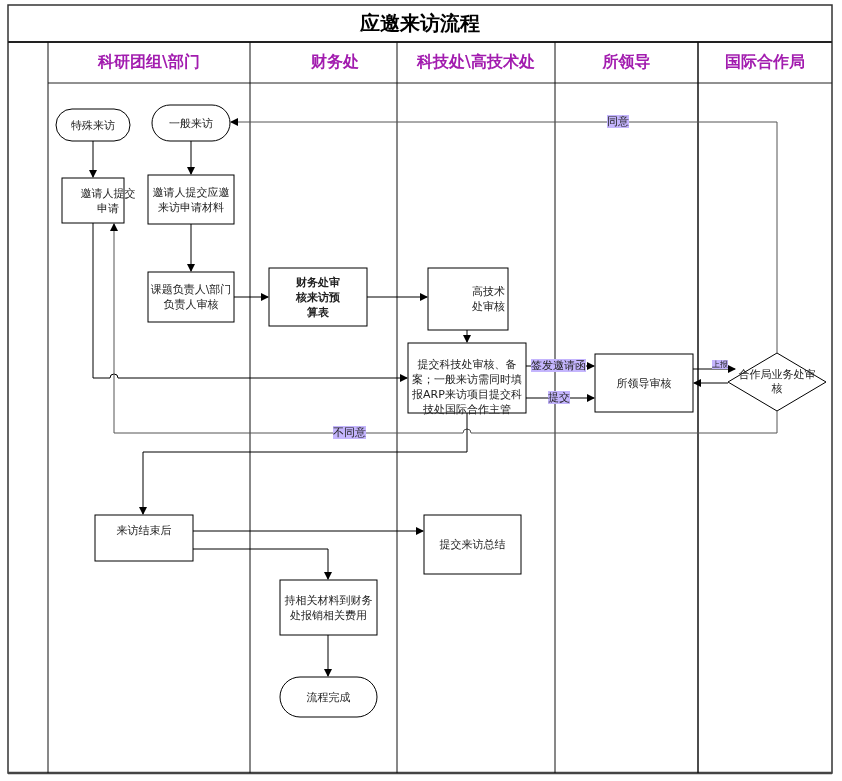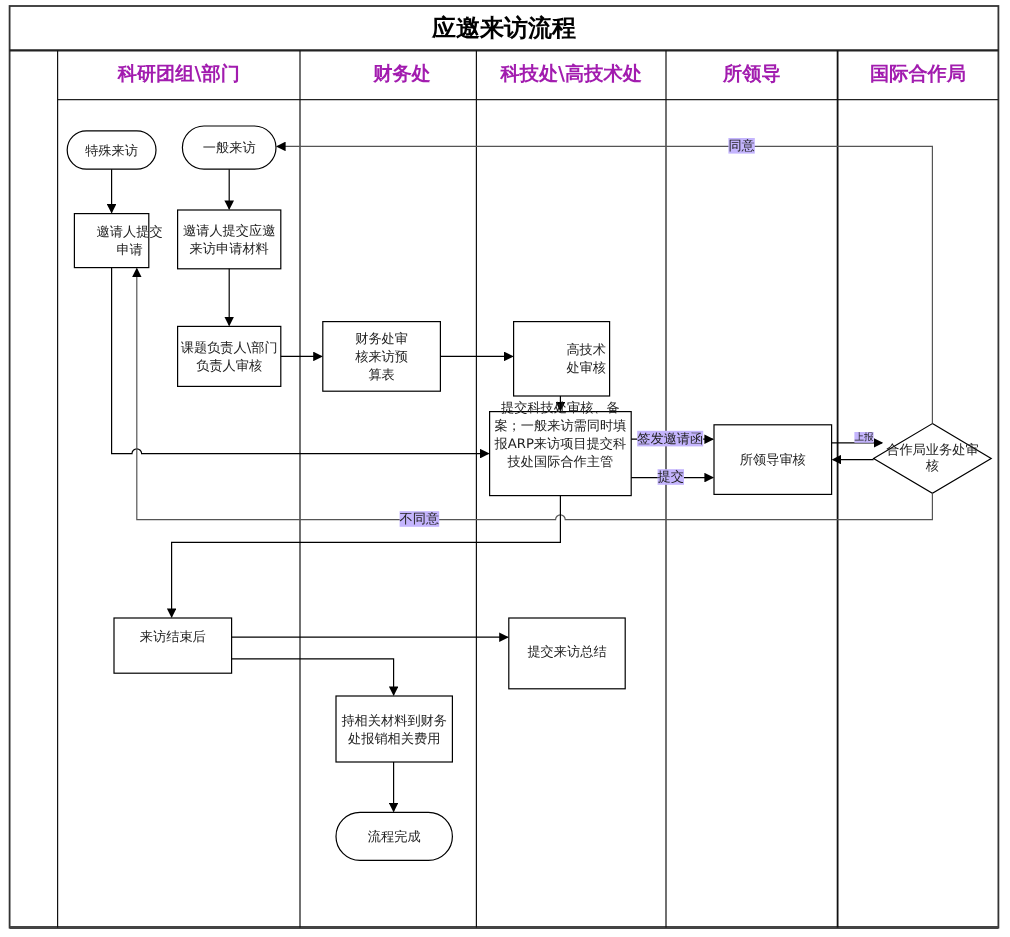--- a/index.html
+++ b/index.html
@@ -76,23 +76,23 @@
 <div class="lane-h" style="left:250px;width:170px;">财务处</div>
 <div class="lane-h" style="left:397px;width:158px;">科技处\高技术处</div>
 <div class="lane-h" style="left:555px;width:143px;">所领导</div>
 <div class="lane-h" style="left:698px;width:134px;">国际合作局</div>
 
 <div class="node" style="left:56px;top:109px;width:74px;height:32px;">特殊来访</div>
 <div class="node" style="left:152px;top:105px;width:78px;height:36px;">一般来访</div>
 <div class="node" style="left:64px;top:178px;width:58px;height:45px;margin-left:15px;">邀请人提交申请</div>
 <div class="node" style="left:150px;top:175px;width:82px;height:49px;">邀请人提交应邀来访申请材料</div>
 <div class="node" style="left:150px;top:272px;width:82px;height:50px;">课题负责人\部门负责人审核</div>
-<div class="node" style="left:271px;top:268px;width:94px;height:58px;padding:0 20px;">财务处审核来访预算表</div>
+<div class="node" style="left:271px;top:268px;width:94px;height:58px;padding:0 20px;font-weight:bold;">财务处审核来访预算表</div>
 <div class="node" style="left:428px;top:268px;width:80px;height:62px;padding-left:41px;">高技术处审核</div>
-<div class="node" style="left:409px;top:330px;width:116px;height:64px;line-height:15px;">提交科技处审核、备案；一般来访需同时填报ARP来访项目提交科技处国际合作主管</div>
+<div class="node" style="left:409px;top:355px;width:116px;height:64px;line-height:15px;">提交科技处审核、备案；一般来访需同时填报ARP来访项目提交科技处国际合作主管</div>
 <div class="node" style="left:595px;top:354px;width:98px;height:58px;">所领导审核</div>
 <div class="node" style="left:738px;top:366px;width:78px;height:32px;line-height:14px;">合作局业务处审核</div>
 <div class="node" style="left:95px;top:515px;width:98px;height:31px;">来访结束后</div>
 <div class="node" style="left:424px;top:515px;width:97px;height:59px;font-family:Liberation Serif, serif;">提交来访总结</div>
 <div class="node" style="left:282px;top:580px;width:93px;height:55px;">持相关材料到财务处报销相关费用</div>
 <div class="node" style="left:280px;top:677px;width:97px;height:40px;">流程完成</div>
 
 <div class="lbl" style="left:607px;top:115px;">同意</div>
 <div class="lbl" style="left:333px;top:426px;">不同意</div>
 <div class="lbl" style="left:531px;top:359px;">签发邀请函</div>

